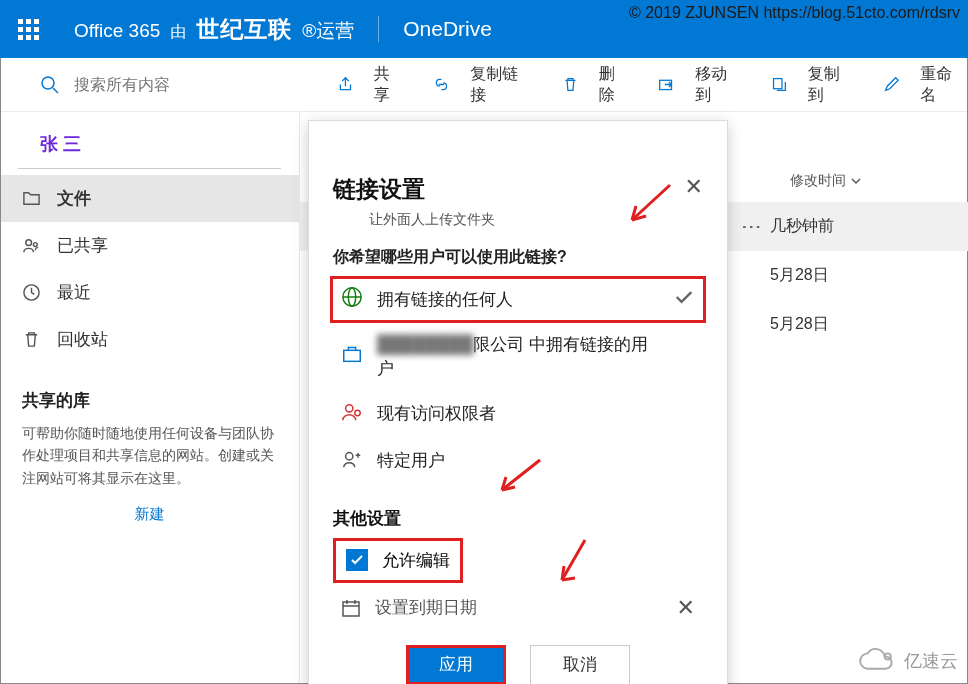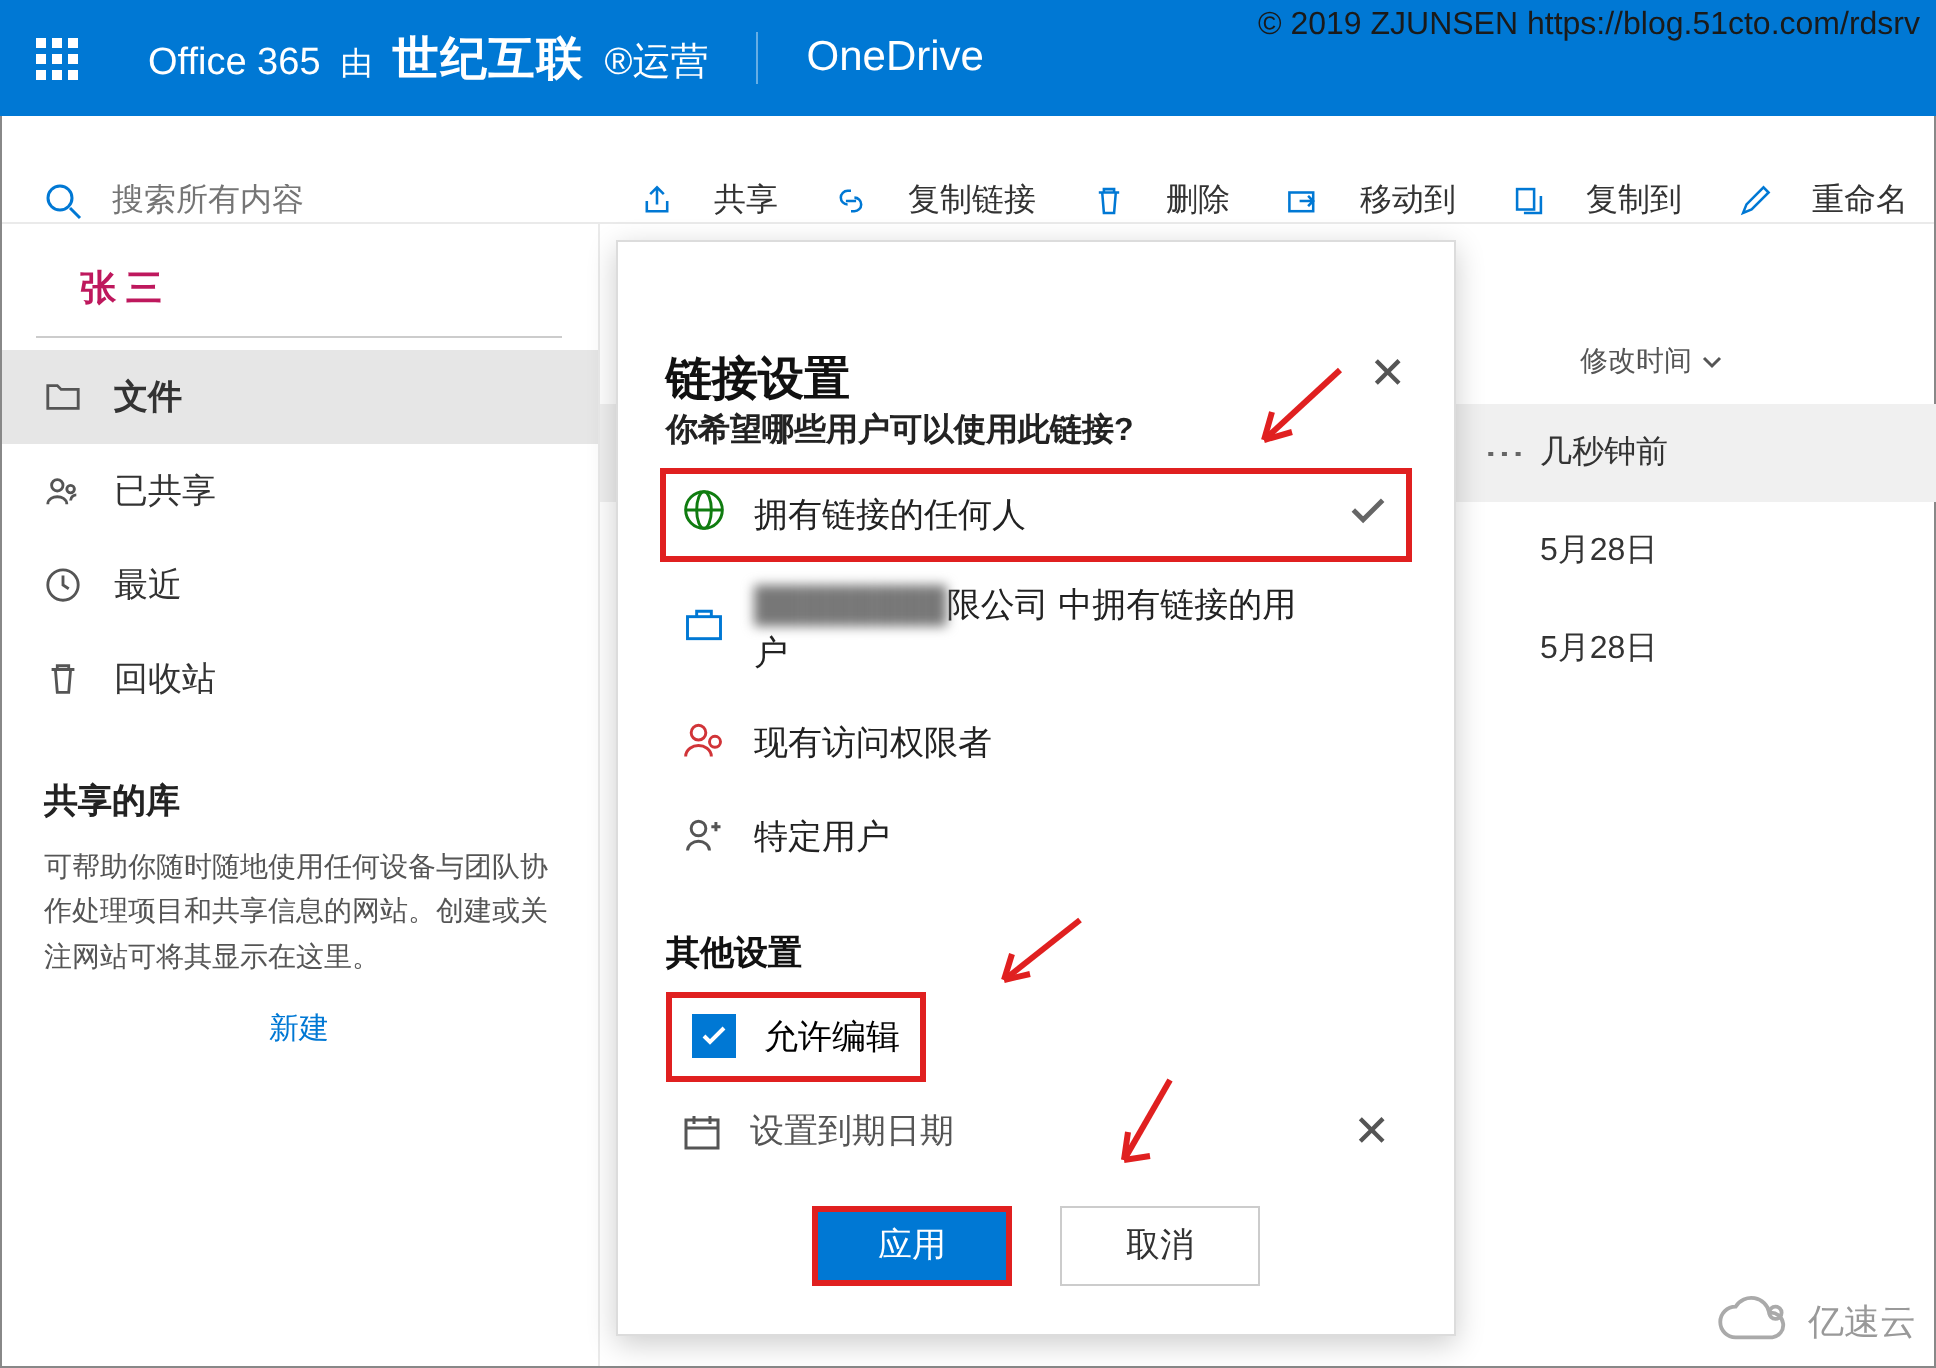--- a/index.html
+++ b/index.html
@@ -33,35 +33,36 @@
     .brand-office { font-size: 19px; font-weight: 400; }
     .brand-jl { font-size: 23px; font-weight: 700; letter-spacing: 1px; }
     .brand-yun { font-size: 19px; font-weight: 400; }
     .brand-sep { width: 1px; height: 26px; background: rgba(255,255,255,0.4); margin: 0 24px; }
     .app-name { font-size: 21px; font-weight: 400; }
 
     
     .toolbar {
       height: 54px;
       display: flex;
-      align-items: flex-end;
+      align-items: center;
       border-bottom: 1px solid #eaeaea;
+      padding-left: 18px;
     }
     .search-wrap { display: flex; align-items: center; gap: 14px; width: 300px; padding-left: 22px; }
     .search-icon { color: #0078d4; }
     .search-input { border: none; outline: none; font-size: 16px; color: #666; width: 200px; background: transparent; }
     .actions { display: flex; align-items: center; gap: 28px; padding-left: 20px; }
     .action { display: flex; align-items: center; gap: 20px; font-size: 16px; color: #333; cursor: pointer; }
     .action svg { width: 17px; height: 17px; }
     .ic { color: #0078d4; }
 
     
     .main { display: flex; height: calc(684px - 58px - 54px); }
     .sidebar { width: 300px; border-right: 1px solid #eaeaea; padding-top: 10px; }
-    .user-name { font-size: 18px; font-weight: 600; padding: 10px 22px 12px; color: #be185d; }
+    .user-name { font-size: 18px; font-weight: 600; padding: 10px 22px 12px; color: #6d28d9; }
     .user-block { border-bottom: 1px solid #ccc; margin: 0 18px 6px 18px; }
     .nav-item {
       display: flex; align-items: center; gap: 16px;
       padding: 12px 22px; font-size: 17px; color: #333; cursor: pointer;
     }
     .nav-item.active { background: #e6e6e6; font-weight: 600; }
     .nav-item svg { width: 19px; height: 19px; color: #555; }
     .lib-title { padding: 26px 22px 8px; font-size: 17px; font-weight: 600; color: #222; }
     .lib-desc { padding: 2px 22px; font-size: 14px; color: #555; line-height: 1.6; }
     .lib-new { padding: 14px 22px; font-size: 15px; color: #0078d4; text-align: center; cursor: pointer; }
@@ -265,20 +266,21 @@
       <span class="row-date">5月28日</span>
     </div>
   </div>
 </div>
 
 <div class="panel">
   <div class="panel-title-row">
     <div class="panel-title">链接设置</div>
     <div class="panel-close">✕</div>
   </div>
+  <div class="panel-sub">让外面人上传文件夹</div>
   <div class="q-label">你希望哪些用户可以使用此链接?</div>
 
   <div class="opt selected">
     <span class="opt-icon">
       <svg viewBox="0 0 24 24">
           <circle cx="12" cy="12" r="10" stroke="currentColor" stroke-width="1.6" fill="none"></circle>
           <ellipse cx="12" cy="12" rx="4" ry="10" stroke="currentColor" stroke-width="1.6" fill="none"></ellipse>
           <line x1="2" y1="12" x2="22" y2="12" stroke="currentColor" stroke-width="1.6"></line>
         </svg>
     </span>

